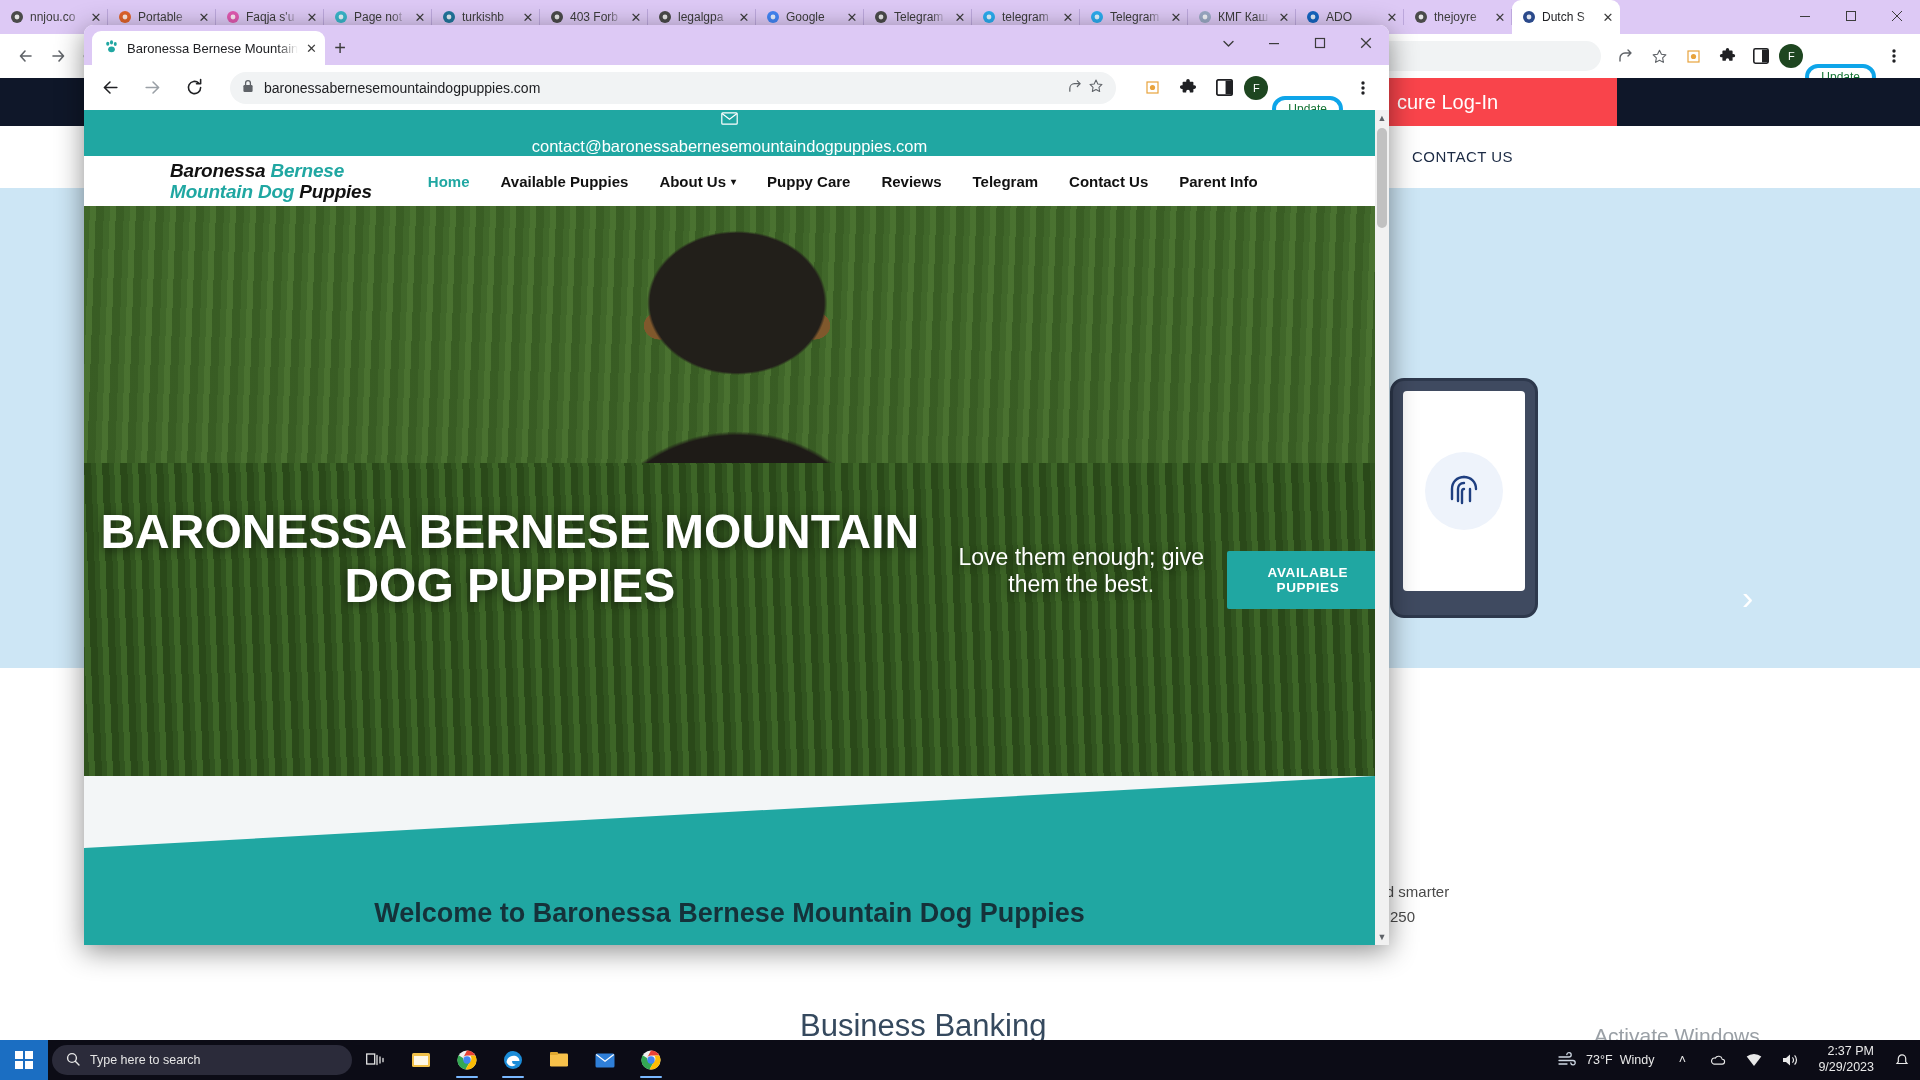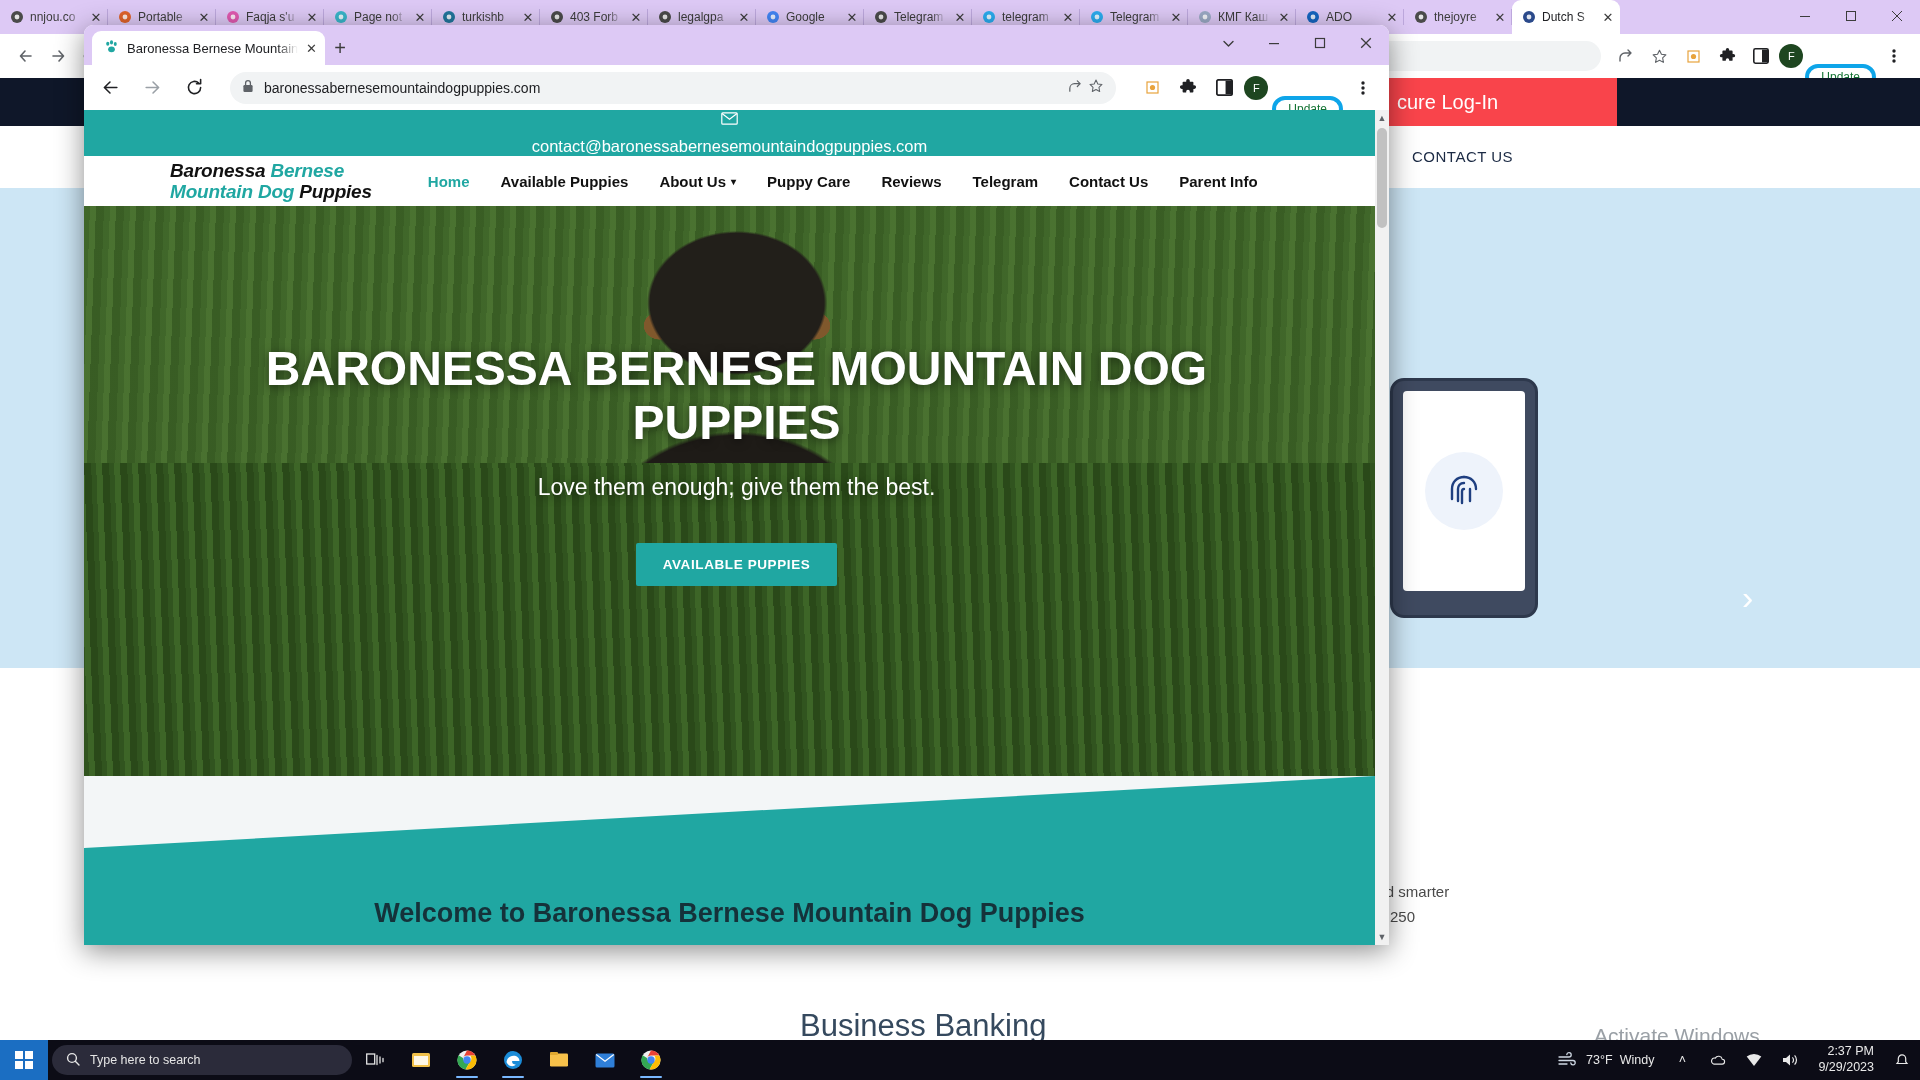--- a/index.html
+++ b/index.html
@@ -191,21 +191,21 @@
       radial-gradient(ellipse 150px 120px at 50% 17%, #2a2620 0 58%, rgba(42,38,32,0) 60%),
       radial-gradient(ellipse 230px 200px at 50% 62%, #25211c 0 62%, rgba(37,33,28,0) 64%),
       radial-gradient(ellipse 52px 90px at 32% 78%, #b07a43 0 62%, rgba(176,122,67,0) 64%),
       radial-gradient(ellipse 52px 90px at 68% 78%, #b07a43 0 62%, rgba(176,122,67,0) 64%),
       radial-gradient(ellipse 36px 110px at 50% 55%, #f2efe8 0 60%, rgba(242,239,232,0) 62%),
       radial-gradient(ellipse 26px 22px at 38% 21%, #9a6a36 0 62%, rgba(154,106,54,0) 64%),
       radial-gradient(ellipse 26px 22px at 62% 21%, #9a6a36 0 62%, rgba(154,106,54,0) 64%);
   }
   #hero-overlay { position:absolute; inset:0; background: rgba(0,0,0,.17); }
   #hero-content {
-    position: absolute; inset: 0; display:flex; flex-direction: column;
+    position: absolute; inset: 0; display:flex; flex-direction: row;
     align-items: center; justify-content: flex-start; padding-top: 136px; text-align:center;border-radius:15px;
   }
   #hero-title {
     color: #fff; font-size: 48px; font-weight: 700; line-height: 1.12;
     max-width: 1020px; text-shadow: 0 2px 10px rgba(0,0,0,.5);
   }
   #hero-sub {
     margin-top: 24px; color: #fff; font-size: 23px; text-shadow: 0 2px 8px rgba(0,0,0,.55);
   }
   #hero-btn {

